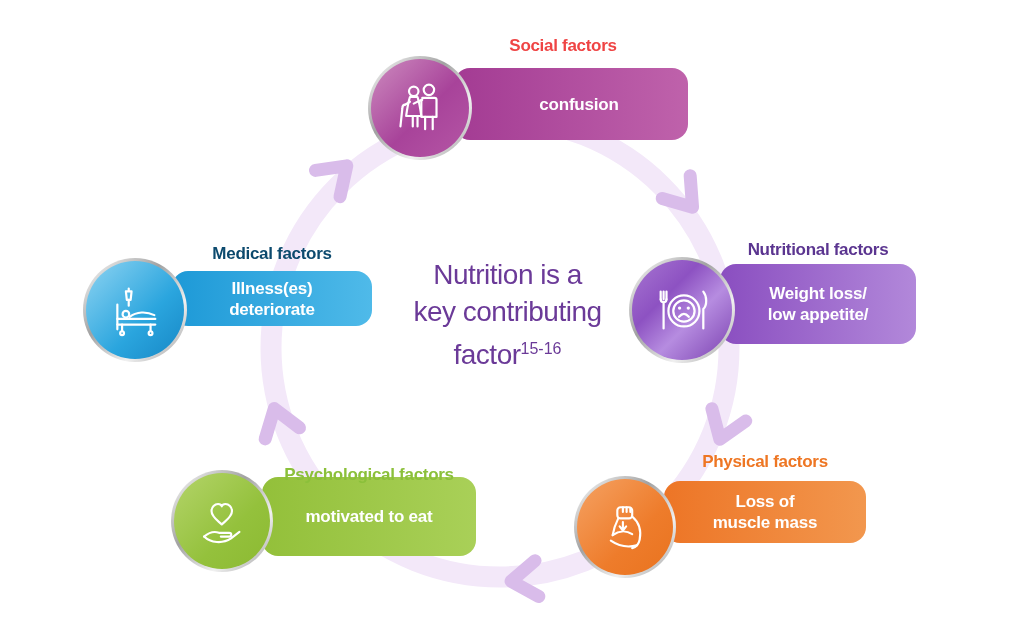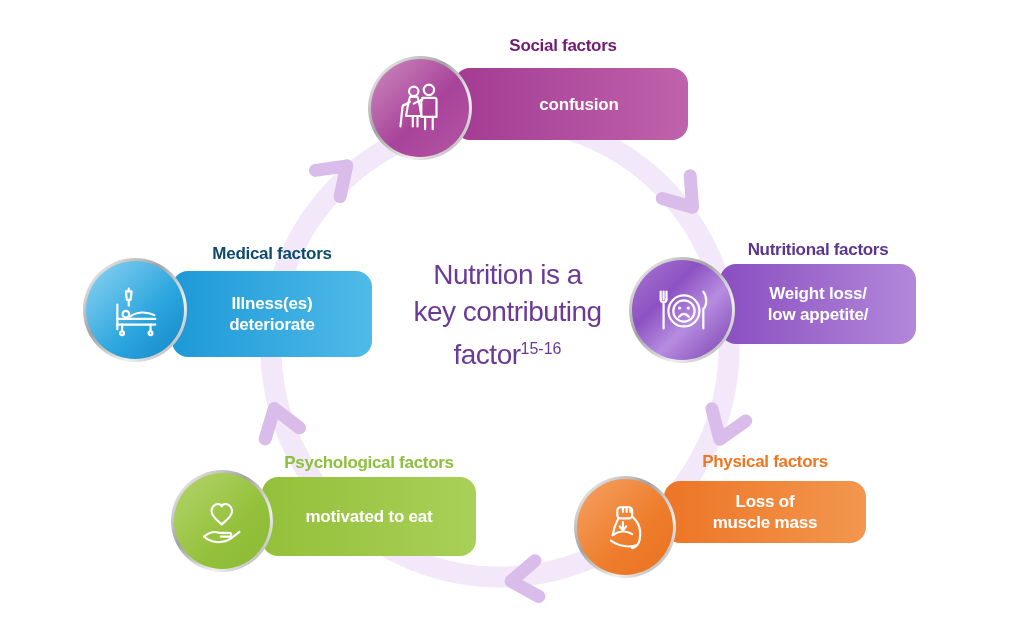--- a/index.html
+++ b/index.html
@@ -32,30 +32,30 @@
   .fcircle{
     z-index:4;border-radius:50%;padding:3px;box-sizing:border-box;
     background:linear-gradient(135deg,#ffffff 0%,#a2a2a2 40%,#f0f0f0 70%,#9a9a9a 100%);
   }
   .fcircle .inner{
     width:100%;height:100%;border-radius:50%;
     display:flex;align-items:center;justify-content:center;
   }
   .fcircle svg{width:62%;height:62%;}
   
-  .social  .heading{color:#701a75;}
+  .social  .heading{color:#ef4444;}
   .social  .fbox{background:linear-gradient(90deg,#a33b93,#bf62ab);padding-left:16px;}
   .social  .inner{background:linear-gradient(135deg,#cd8cbf 0%,#a8439a 55%,#b556a5 100%);}
   .nutritional .heading{color:#5b3590;}
   .nutritional .fbox{background:linear-gradient(90deg,#8a4ec0,#b288da);}
   .nutritional .inner{background:linear-gradient(135deg,#a876d2 0%,#8d52c2 35%,#b68ce0 60%,#7b41b0 100%);}
   .physical .heading{color:#ee7623;}
   .physical .fbox{background:linear-gradient(90deg,#ed7526,#f2974e);}
   .physical .inner{background:linear-gradient(135deg,#f5a263 0%,#ee7c2b 60%,#e9731f 100%);}
-  .psychological .heading{color:#8bc03a;}
+  .psychological .heading{color:#8bc03a;margin-top:12px;}
   .psychological .fbox{background:linear-gradient(90deg,#93c03a,#a9d058);}
   .psychological .inner{background:linear-gradient(135deg,#b4d46a 0%,#94c13c 60%,#8cba32 100%);}
   .medical .heading{color:#0c4a6e;}
   .medical .fbox{background:linear-gradient(90deg,#1d99d7,#4fbae9);}
   .medical .inner{background:linear-gradient(135deg,#8fd4f2 0%,#2aa5de 60%,#1787c5 100%);}
   
   .licon{fill:none;stroke:#ffffff;stroke-width:2.3;stroke-linecap:round;stroke-linejoin:round;}
 </style>
 </head>
 <body>
@@ -162,21 +162,21 @@
           <path d="M13 49 C19 44 24 43 29 45 L40 45 C43 45 43 49 40 49 L31 49"></path>
           <path d="M13 49 C20 56 33 57 42 51 L51 44"></path>
         </g>
       </svg>
     </div>
   </div>
 </div>
 
 <div class="medical">
   <div class="abs heading" style="left:172px;top:244px;width:200px;">Medical factors</div>
-  <div class="abs fbox" style="left:172px;top:271px;width:200px;height:86px;">
+  <div class="abs fbox" style="left:172px;top:271px;width:200px;height:55px;">
     <div>Illness(es)</div>
     <div>deteriorate</div>
   </div>
   <div class="abs fcircle" style="left:83px;top:258px;width:104px;height:104px;">
     <div class="inner">
       <svg viewBox="0 0 64 64">
         <g class="licon">
           <path d="M25 9 v3 M22 12 h6 l-1 9 h-4 z"></path>
           <path d="M25 21 v6"></path>
           <path d="M13 26 v26"></path>

